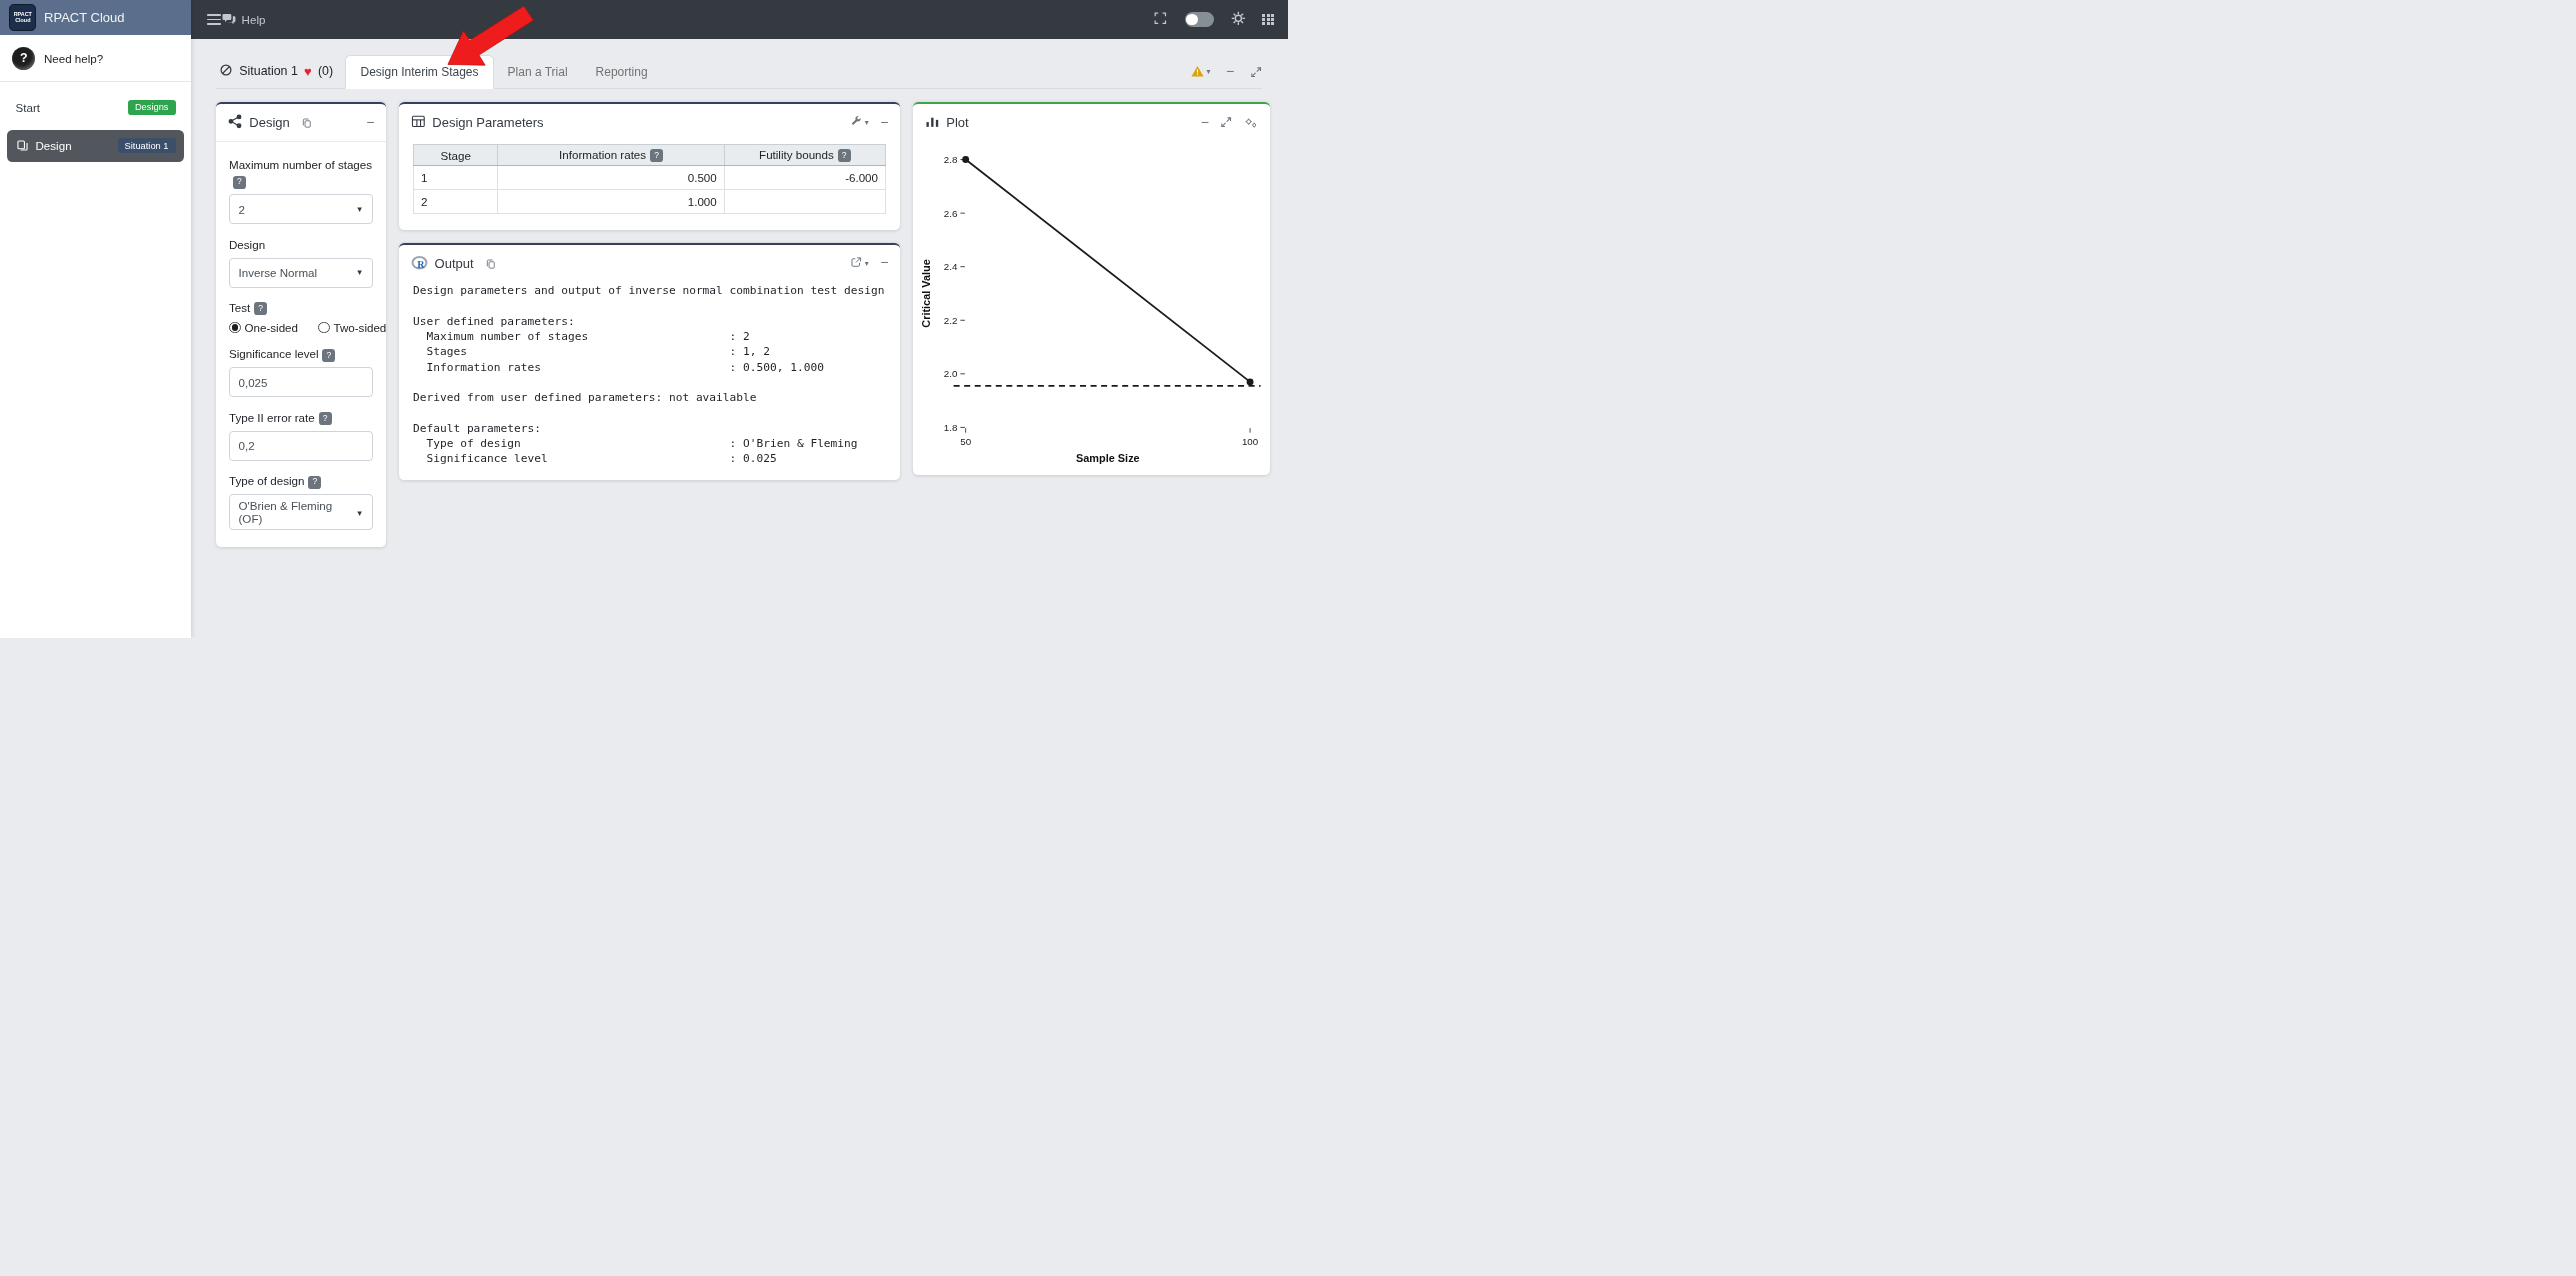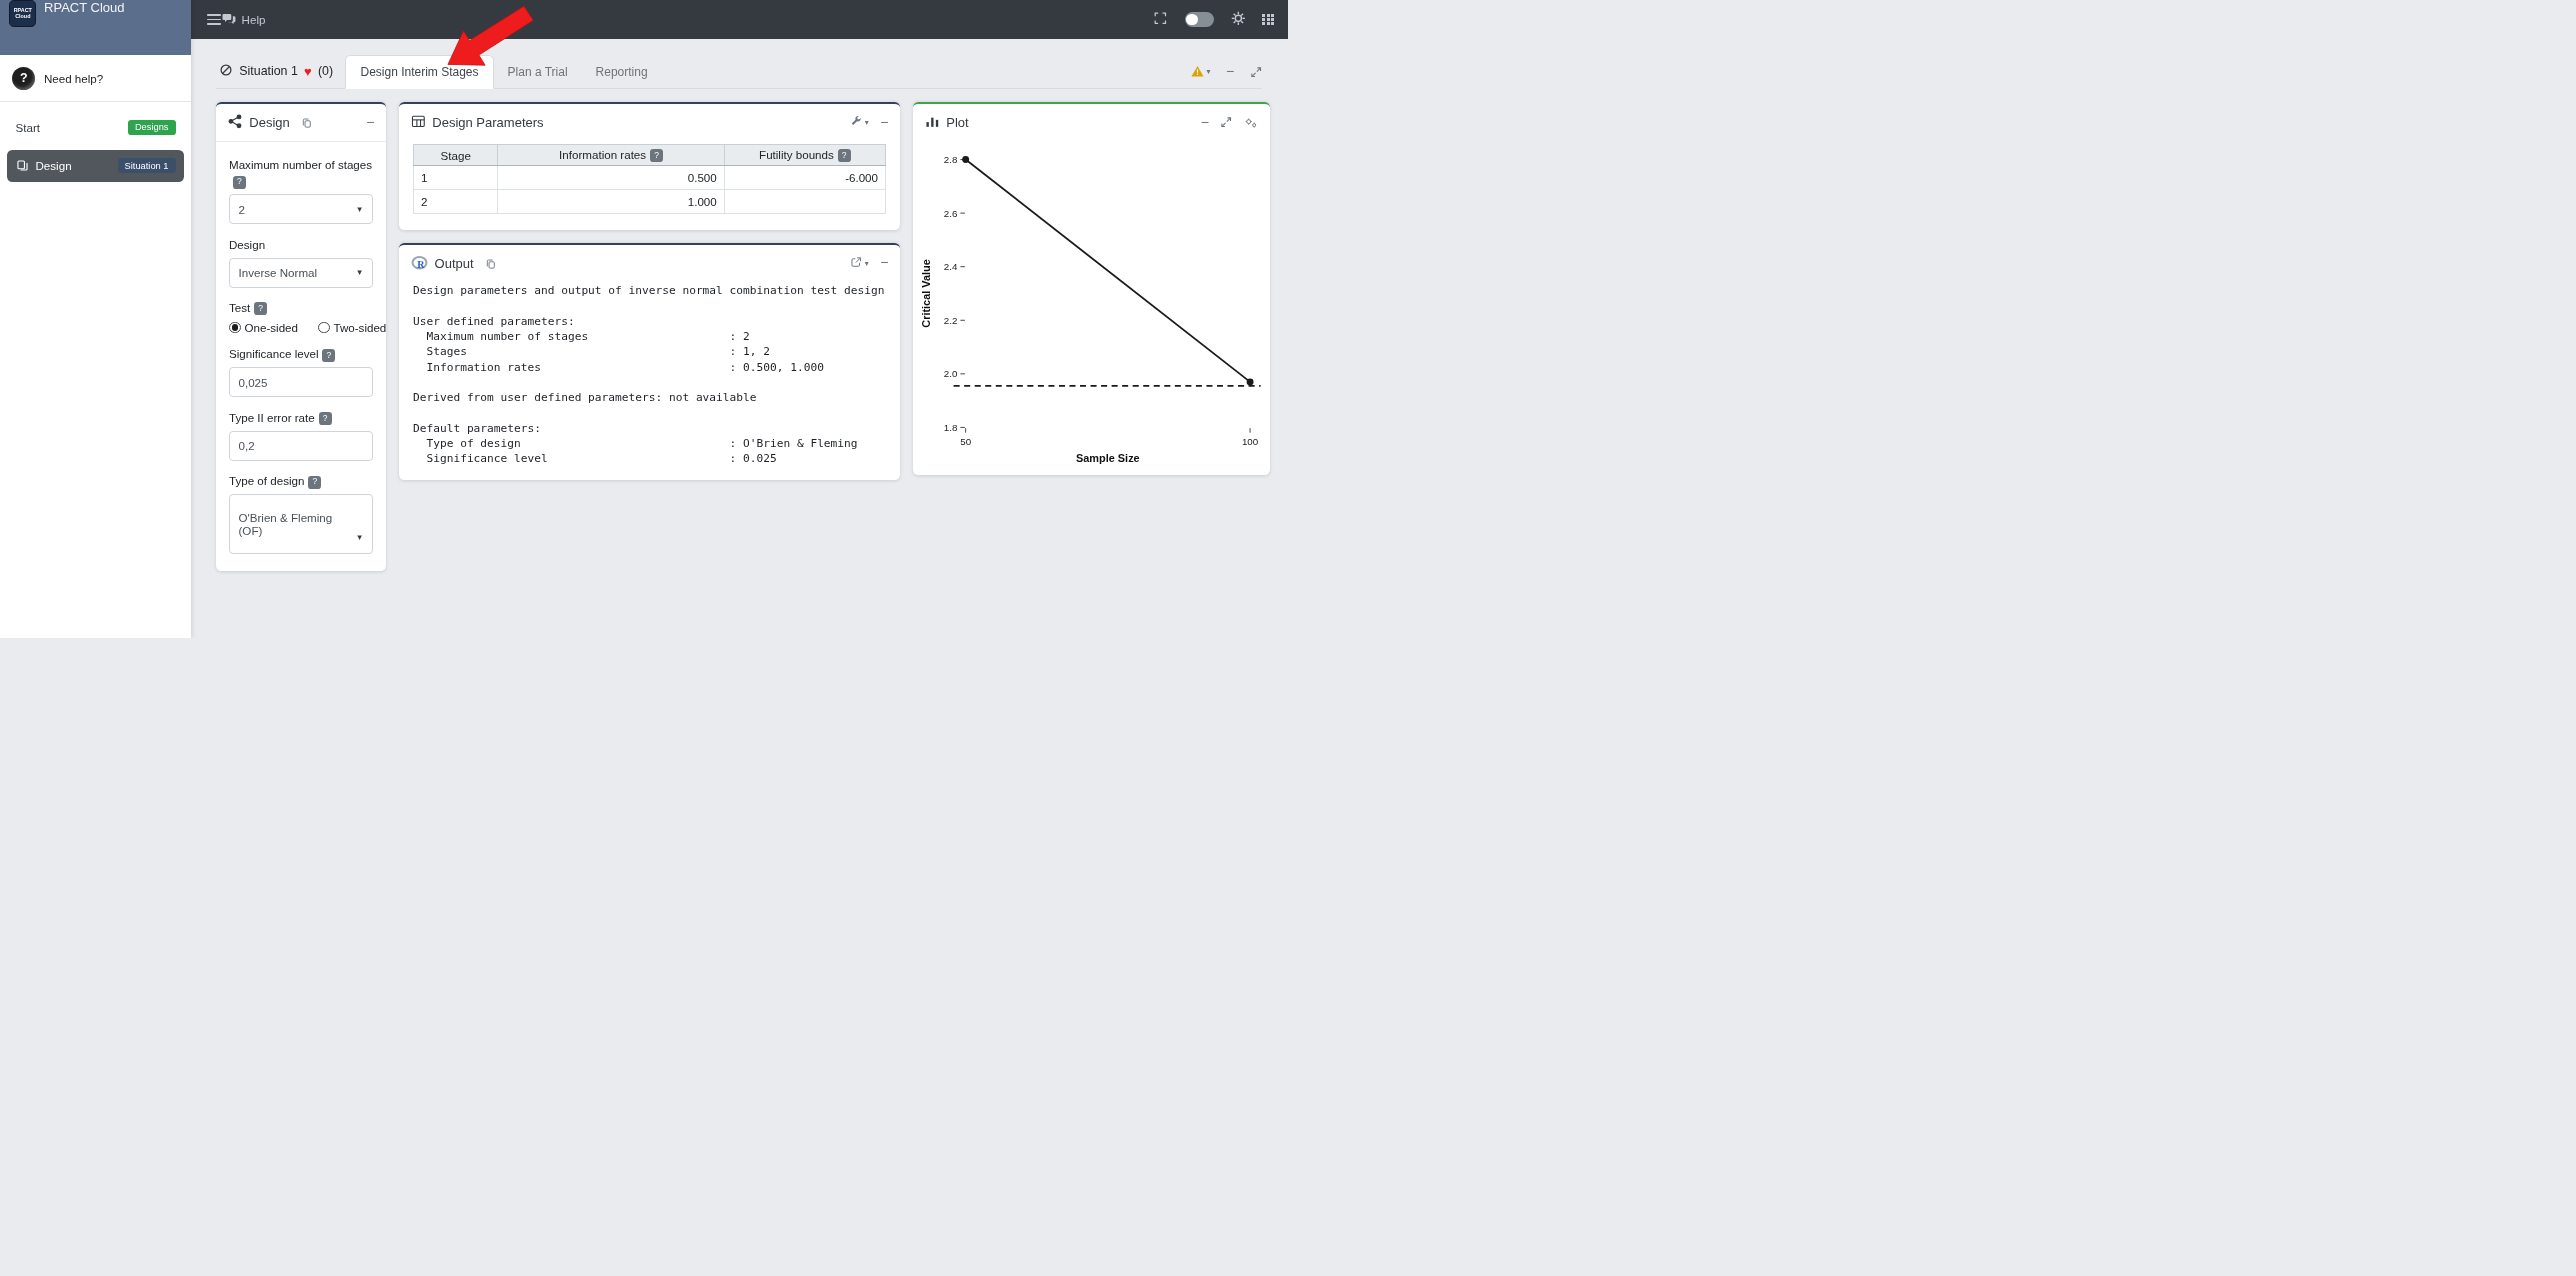--- a/index.html
+++ b/index.html
@@ -6,21 +6,21 @@
   body{
     width:1288px;height:638px;overflow:hidden;position:relative;
     font-family:"Liberation Sans",sans-serif;font-size:11.6px;color:#212529;
     background:#e9ebee;
   }
   .app{display:flex;width:100%;height:100%;}
 
   
   .sidebar{width:191px;flex:none;background:#fff;display:flex;flex-direction:column;
     box-shadow:1.6px 0 4.7px rgba(0,0,0,.12);z-index:5;}
-  .logo-block{height:55px;background:#5b6e8c;display:flex;align-items:flex-start;gap:7.8px;padding:0 9.3px;flex:none;}
+  .logo-block{height:35px;background:#5b6e8c;display:flex;align-items:center;gap:7.8px;padding:0 9.3px;flex:none;}
   .logo-badge{width:25px;height:25px;background:#1c2e4a;border-radius:4.7px;color:#fff;
     display:flex;flex-direction:column;align-items:center;justify-content:center;
     font-size:5.4px;font-weight:bold;line-height:1.1;border:0.8px solid #0e1a2e;}
   .app-title{color:#f2f4f7;font-size:13px;}
   .need-help{display:flex;align-items:center;gap:8.5px;padding:11.6px 12.4px;border-bottom:0.8px solid #e4e7ea;}
   .qmark-circle{width:23px;height:23px;border-radius:50%;background:#1e1e1e;color:#fff;flex:none;
     display:flex;align-items:center;justify-content:center;font-weight:bold;font-size:12.4px;
     box-shadow:inset -1.6px -2.3px 3.1px rgba(255,255,255,.25);}
   .nav-items{padding:9.3px 7px;display:flex;flex-direction:column;gap:6.2px;}
   .nav-item{display:flex;align-items:center;height:32px;padding:0 8.5px;border-radius:5.4px;color:#343a40;cursor:pointer;}
@@ -68,21 +68,21 @@
   .col-plot{width:357px;flex:none;}
 
   
   .design-body{padding:3.1px 13px 17px;}
   .field-label{margin:12.4px 0 5.4px;color:#212529;line-height:1.35;}
   .qbadge{display:inline-flex;width:13px;height:13px;background:#6c757d;color:#fff;border-radius:3.1px;
     font-size:8.5px;align-items:center;justify-content:center;margin-left:3.9px;vertical-align:0.8px;cursor:pointer;}
   .select,.tinput{width:100%;box-sizing:border-box;height:30px;border:0.8px solid #ced4da;border-radius:3.9px;
     background:#fff;display:flex;align-items:center;padding:0 8.5px;font-size:11.6px;color:#495057;cursor:pointer;}
   .select .sel-caret{margin-left:auto;color:#343a40;font-size:7.8px;}
-  .select.tall{height:60px;align-items:center;}
+  .select.tall{height:36px;align-items:center;}
   .select.tall .sel-caret{align-self:flex-end;margin-bottom:11px;}
   .radio-row{display:flex;gap:20px;margin-top:3.1px;align-items:center;flex-wrap:nowrap;}
   .radio-opt{display:flex;align-items:center;gap:3.9px;cursor:pointer;white-space:nowrap;}
   .radio{width:11.6px;height:11.6px;border:1.2px solid #4a4a4a;border-radius:50%;position:relative;flex:none;box-sizing:border-box;}
   .radio.checked::after{content:'';position:absolute;inset:1.6px;background:#1d1d1d;border-radius:50%;}
 
   
   .dp-table{width:calc(100% - 28px);margin:3.1px 14px 15.5px;border-collapse:collapse;font-size:11.6px;}
   .dp-table th{background:#e9ecef;border:0.8px solid #c8cfd6;border-bottom:1.6px solid #aeb6bd;
     padding:3.1px 6.2px;font-weight:normal;text-align:center;color:#212529;}

